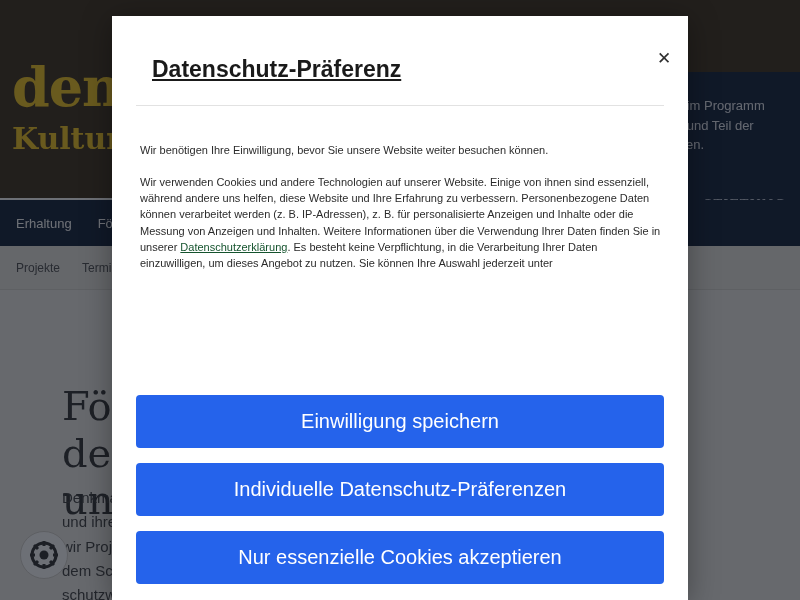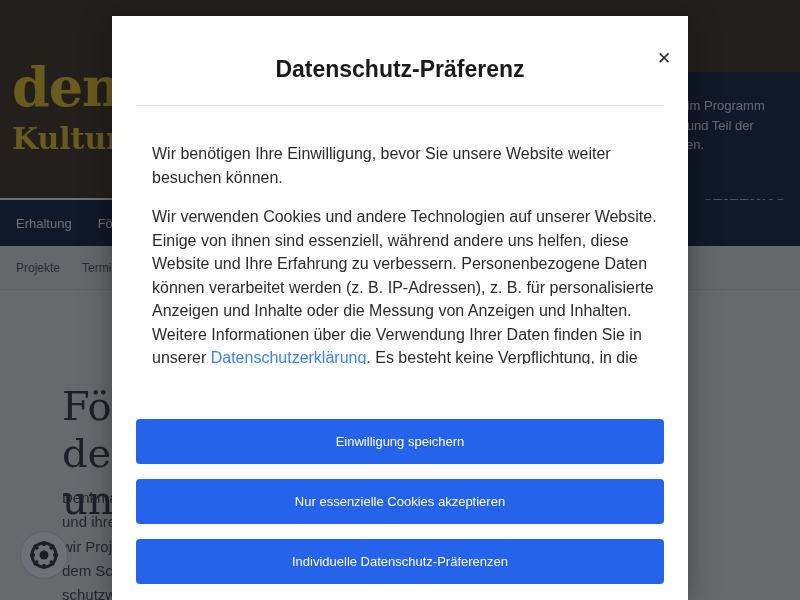--- a/index.html
+++ b/index.html
@@ -112,53 +112,52 @@
   .modal-close {
     position: absolute; right: 10px; top: 28px;
     width: 28px; height: 28px;
     display: flex; align-items: center; justify-content: center;
     color: #2f2f2f; font-size: 17px; line-height: 1;
     background: none; border: none; cursor: pointer;
     padding: 0;
   }
   .modal-title {
     margin: 0; padding: 40px 40px 0 40px;
-    text-align: center;
-    font-size: 23px; font-weight: 700; color: #1a1a1a;
+    font-size: 23px; font-weight: 700; color: #1a1a1a; text-decoration: underline;
   }
   .modal-rule {
     margin: 22px 24px 0 24px;
     border-top: 1px solid #e2e2e2;
   }
   .modal-body {
     position: absolute; left: 0; top: 108px; right: 0;
     height: 240px;
     padding: 18px 24px 0 24px;
     overflow: hidden;
   }
   .modal-body p {
-    margin: 0 0 16px 16px;
-    font-size: 16px; line-height: 1.47; color: #2b2b2b;
+    margin: 0 0 16px 4px;
+    font-size: 11px; line-height: 1.47; color: #2b2b2b;
   }
   .modal-body p:last-child { margin-bottom: 0; }
   .modal-body a {
-    color: #3b82f6; 
+    color: #14532d; 
   }
   .btn-stack {
     position: absolute; left: 0; right: 0; bottom: 16px;
     padding: 0 24px;
     display: flex; flex-direction: column; gap: 15px;
   }
   .btn {
     display: block; width: 100%;
     background: #2563eb;
     color: #ffffff;
     border: none; border-radius: 4px;
     font-family: "Liberation Sans", sans-serif;
-    font-size: 13px; font-weight: 400;
+    font-size: 20px; font-weight: 400;
     padding: 15px 10px;
     cursor: pointer;
     text-align: center;
   }
 </style>
 </head>
 <body>
 
 <div id="page">
 
@@ -234,17 +233,17 @@
     <h2 class="modal-title">Datenschutz-Präferenz</h2>
     <div class="modal-rule"></div>
 
     <div class="modal-body">
       <p>Wir benötigen Ihre Einwilligung, bevor Sie unsere Website weiter besuchen können.</p>
       <p><span>Wir verwenden Cookies und andere Technologien auf unserer Website. Einige von ihnen sind essenziell, während andere uns helfen, diese Website und Ihre Erfahrung zu verbessern. Personenbezogene Daten können verarbeitet werden (z. B. IP-Adressen), z. B. für personalisierte Anzeigen und Inhalte oder die Messung von Anzeigen und Inhalten. Weitere Informationen über die Verwendung Ihrer Daten finden Sie in unserer </span><a href="#">Datenschutzerklärung</a><span>. Es besteht keine Verpflichtung, in die Verarbeitung Ihrer Daten einzuwilligen, um dieses Angebot zu nutzen. Sie können Ihre Auswahl jederzeit unter </span></p>
     </div>
 
     <div class="btn-stack">
       <button class="btn">Einwilligung speichern</button>
+      <button class="btn">Individuelle Datenschutz-Präferenzen</button>
       <button class="btn">Nur essenzielle Cookies akzeptieren</button>
-      <button class="btn">Individuelle Datenschutz-Präferenzen</button>
     </div>
   </div>
 </div>
 
 </body></html>

